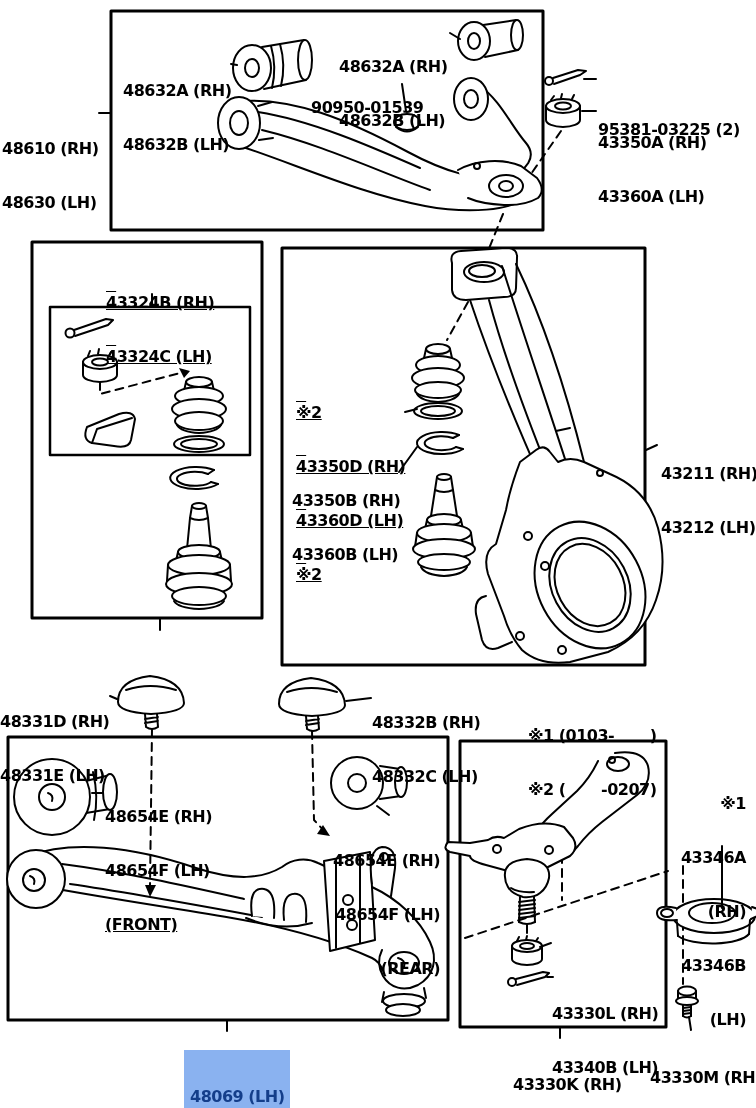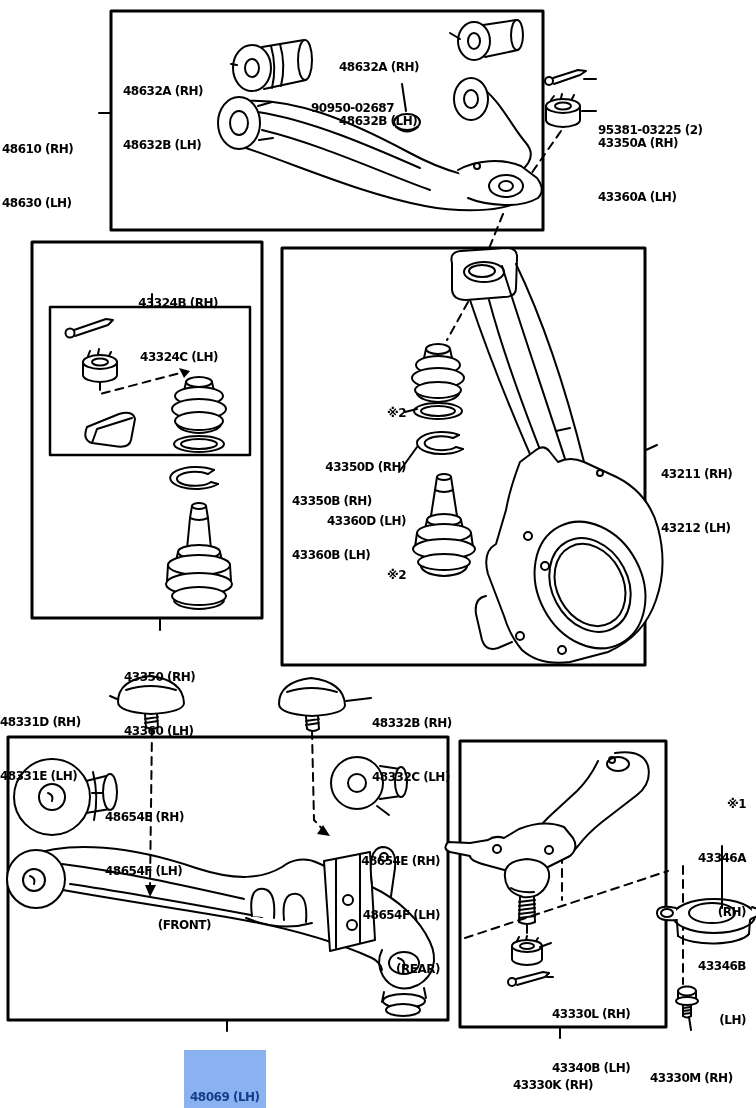--- a/index.html
+++ b/index.html
@@ -1,21 +1,21 @@
 <!DOCTYPE html>
 <html><head>
 <meta charset="utf-8">
 <style>
   html,body{margin:0;padding:0;background:#fff;}
   .stage{position:relative;width:756px;height:1108px;background:#fff;overflow:hidden;
          font-family:"DejaVu Sans","Liberation Sans",sans-serif;}
   .stage svg{position:absolute;left:0;top:0;z-index:1;}
   .lbl{position:absolute;z-index:2;color:#000;white-space:pre;
-       font-weight:700;font-size:12px;line-height:18px;letter-spacing:-0.5px;}
-  .c{text-align:right;}
+       font-weight:700;font-size:16px;line-height:18px;letter-spacing:-0.5px;}
+  .c{text-align:left;text-decoration:underline;}
   .r{text-align:right;}
   .hl{background:#8ab2f0;color:#143e8a;padding:2px 6px 3px 6px;}
   .code{font-size:17px;letter-spacing:0;}
 </style>
 </head>
 <body>
 
 <div class="stage">
 
 <svg width="756" height="1108" viewBox="0 0 756 1108">
@@ -301,41 +301,37 @@
   <div>48632A (RH)</div>
   <div>48632B (LH)</div>
 </div>
 
 <div class="lbl" style="left:339px;top:22px">
   <div>48632A (RH)</div>
   <div>48632B (LH)</div>
 </div>
 
 <div class="lbl" style="left:311px;top:63px">
-  <div>90950-02687</div>
+  <div>90950-01539</div>
 </div>
 
 <div class="lbl" style="left:598px;top:85px">
   <div>95381-03225 (2)</div>
 </div>
 
 <div class="lbl" style="left:598px;top:98px">
   <div>43350A (RH)</div>
   <div>43360A (LH)</div>
 </div>
 
 <div class="lbl c" style="left:106px;top:258px;width:112px">
   <div>43324B (RH)</div>
   <div>43324C (LH)</div>
 </div>
 
-<div class="lbl" style="left:124px;top:632px">
-  <div>43350 (RH)</div>
-  <div>43360 (LH)</div>
-</div>
 
 <div class="lbl c" style="left:296px;top:368px;width:110px">
   <div>※2</div>
   <div>43350D (RH)</div>
   <div>43360D (LH)</div>
   <div>※2</div>
 </div>
 
 <div class="lbl" style="left:292px;top:456px">
   <div>43350B (RH)</div>
@@ -350,20 +346,24 @@
 <div class="lbl" style="left:0;top:677px">
   <div>48331D (RH)</div>
   <div>48331E (LH)</div>
 </div>
 
 <div class="lbl" style="left:372px;top:678px">
   <div>48332B (RH)</div>
   <div>48332C (LH)</div>
 </div>
 
+<div class="lbl" style="left:528px;top:691px">
+  <div>※1 (0103-       )</div>
+  <div>※2 (       -0207)</div>
+</div>
 
 <div class="lbl" style="left:105px;top:772px;width:106px">
   <div>48654E (RH)</div>
   <div>48654F (LH)</div>
   <div class="c">(FRONT)</div>
 </div>
 
 <div class="lbl r" style="left:332px;top:816px;width:108px">
   <div>48654E (RH)</div>
   <div>48654F (LH)</div>

